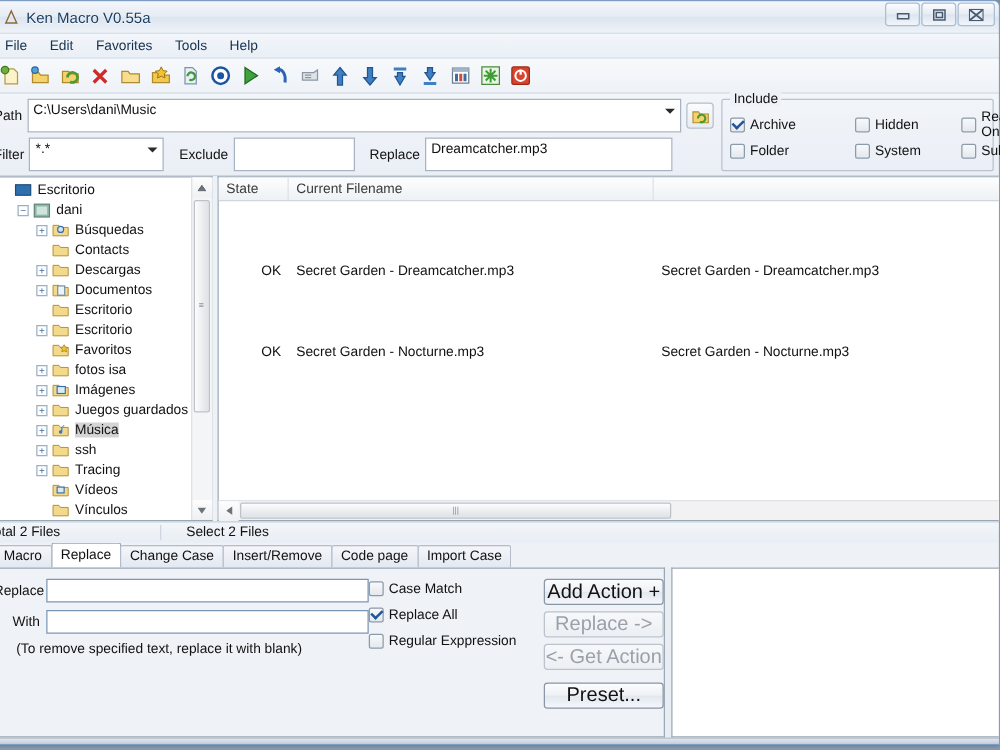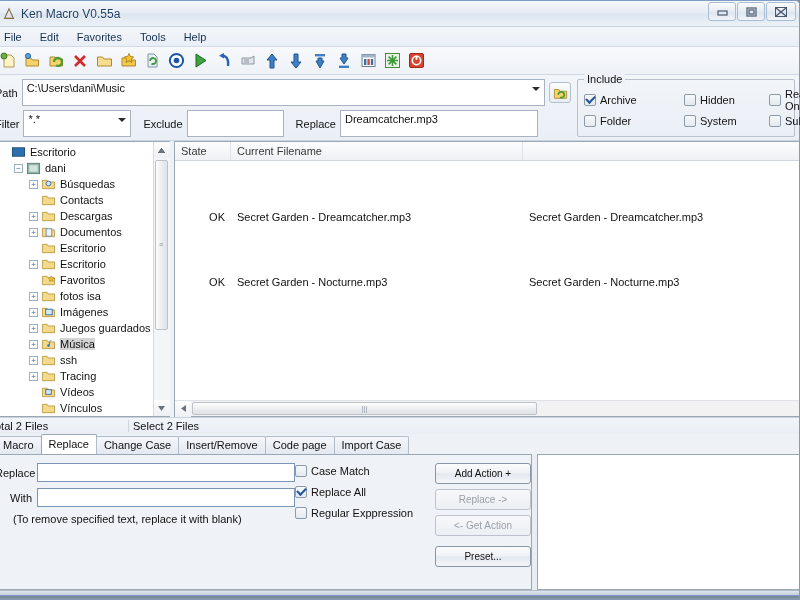--- a/index.html
+++ b/index.html
@@ -212,21 +212,21 @@
     display: flex; align-items: center; justify-content: center;
   }
   
   .statusbar {
     height: 17px; flex: none; display: flex; align-items: center;
     font-size: 11px; color: #111;
     background: linear-gradient(180deg,#f2f5f9,#e9eef4);
     border-top: 1px solid #c9d3de;
   }
   .st1 { width: 133px; padding-left: 0px; }
-  .st2 { flex: 1; padding-left: 4px; border-left: 1px solid #cdd6e0; }
+  .st2 { flex: 1; padding-left: 20px; border-left: 1px solid #cdd6e0; }
   
   .tabstrip {
     height: 20px; flex: none; display: flex; align-items: flex-end;
     padding-left: 0px; background: #eef2f7;
   }
   .tab {
     height: 18px; padding: 2px 7px 0 7px;
     font-size: 11px; color: #111;
     border: 1px solid #b3bdc9; border-bottom: none;
     background: linear-gradient(180deg,#f4f6fa,#e3e9f1);
@@ -249,21 +249,21 @@
   .flbl { width: 42px; text-align: right; padding-right: 5px; font-size: 11px; color:#111; }
   .finp {
     flex: 1; height: 19px; background: #fff;
     border: 1px solid #7a95b5; font-size: 11px; padding: 0 3px;
   }
   .hint { font-size: 11px; color: #111; padding-left: 18px; }
   .optcol { width: 140px; flex: none; padding-top: 2px; }
   .optcol .cbwrap { margin-bottom: 9px; }
   .btncol { width: 96px; flex: none; display: flex; flex-direction: column; gap: 5px; }
   .btn {
-    height: 21px; font-size: 10px; color: #111;
+    height: 21px; font-size: 16px; color: #111;
     border: 1px solid #8996a6; border-radius: 3px;
     background: linear-gradient(180deg,#fbfcfd 0%,#eef1f5 48%,#e3e8ef 52%,#f4f6fa 100%);
     display: flex; align-items: center; justify-content: center;
   }
   .btn.disabled { color: #9aa1aa; border-color: #bcc3cc;
     background: linear-gradient(180deg,#f7f8fa,#eceff3); }
   .btn.gap { margin-top: 5px; }
   .actionpanel {
     width: 262px; flex: none; margin-left: 5px;
     background: #fff; border: 1px solid #9aa7b5; border-right: none;

